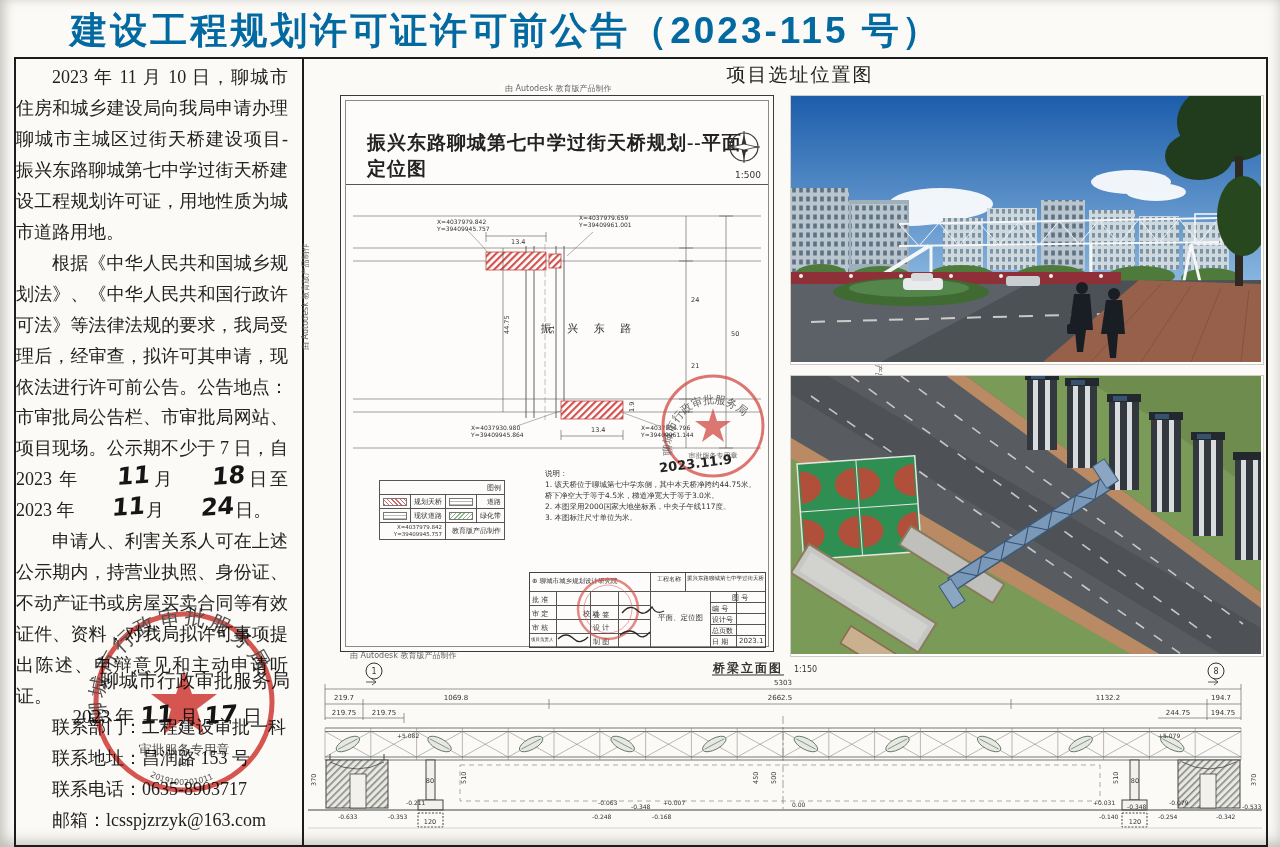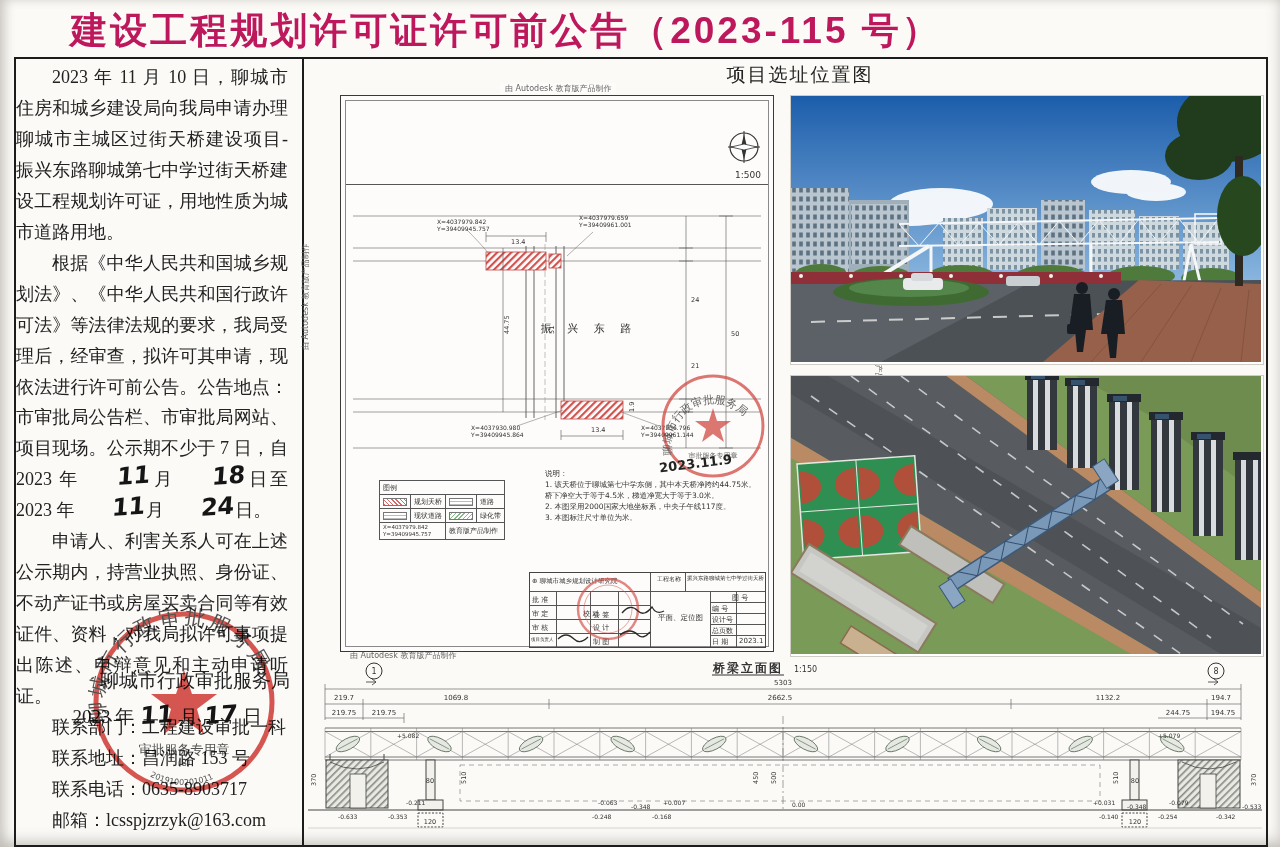--- a/index.html
+++ b/index.html
@@ -1,20 +1,20 @@
 <!DOCTYPE html>
 <html><head>
 <meta charset="utf-8">
 <style>
   html,body{margin:0;padding:0;}
   body{width:1280px;height:847px;background:#dedcd6;font-family:"Liberation Serif",serif;}
   .page{position:absolute;left:0;top:0;width:1280px;height:847px;background:#fbfaf7;overflow:hidden;
         box-shadow:inset 0 -6px 14px rgba(120,115,105,.35), inset 6px 0 10px rgba(120,115,105,.18);}
   .doc-title{position:absolute;left:0;top:6px;width:1012px;text-align:center;font-family:"Liberation Sans",sans-serif;
-        font-weight:900;font-size:37px;letter-spacing:3px;color:#be185d;}
+        font-weight:900;font-size:37px;letter-spacing:3px;color:#0369a1;}
   .frame{position:absolute;left:14px;top:57px;width:1250px;height:786px;border:2px solid #1c1c1c;}
   .vdivider{position:absolute;left:302px;top:57px;width:0;height:788px;border-left:2px solid #1c1c1c;}
 
   
   .notice{position:absolute;left:16px;top:62px;width:272px;color:#222;font-size:18px;line-height:1.72;text-align:justify;}
   .notice p{margin:0;text-indent:2em;}
   .hw{font-family:"DejaVu Sans",sans-serif;font-weight:900;font-size:24px;line-height:0;display:inline-block;
       transform:rotate(-4deg) skewX(-8deg);color:#151515;padding:0 1px;}
   .contact{margin:0;text-indent:2em;}
   .sign-block{position:absolute;left:30px;top:668px;width:260px;font-size:19px;color:#222;text-align:right;}
@@ -32,21 +32,21 @@
   .plan-title{position:absolute;left:26px;top:34px;font-size:19px;font-weight:700;letter-spacing:1px;color:#222;}
   .plan-scale{position:absolute;right:12px;top:74px;font-size:9px;color:#333;font-family:"DejaVu Sans",sans-serif;}
   .compass{position:absolute;right:12px;top:34px;}
   .plan-hr{position:absolute;left:5px;right:5px;top:88px;border-top:1.2px solid #555;}
   .plan-svg{position:absolute;inset:0;width:432px;height:555px;}
   svg text{font-family:"DejaVu Sans",sans-serif;fill:#333;}
   .plan-notes{position:absolute;left:204px;top:372px;width:222px;font-size:7.5px;line-height:11px;color:#333;
       font-family:"DejaVu Sans",sans-serif;}
   .legend{position:absolute;left:38px;top:384px;border-collapse:collapse;font-size:7px;color:#333;
       font-family:"DejaVu Sans",sans-serif;}
-  .legend td{border:1px solid #555;padding:1px 3px;height:11px;text-align:left;}
+  .legend td{border:1px solid #555;padding:1px 3px;height:11px;text-align:right;}
   .sw{display:inline-block;width:22px;height:6px;border:.5px solid #777;vertical-align:middle;}
   .sw.red{background:repeating-linear-gradient(45deg,#d66,#d66 1px,#fff 1px,#fff 3px);}
   .sw.grey{background:repeating-linear-gradient(0deg,#bbb,#bbb 1px,#fff 1px,#fff 3px);}
   .sw.green{background:repeating-linear-gradient(-45deg,#8b8,#8b8 1px,#fff 1px,#fff 3px);}
   .coordcell{font-size:5.5px;line-height:7px;}
   .tb{position:absolute;left:188px;top:476px;width:235px;height:74px;border:1.2px solid #444;
       font-family:"DejaVu Sans",sans-serif;font-size:7px;color:#333;}
   .tb .cell{position:absolute;overflow:hidden;white-space:nowrap;}
   .tb-line{position:absolute;background:#555;}
   .hw-date{position:absolute;left:318px;top:360px;font-family:"DejaVu Sans",sans-serif;font-weight:700;
@@ -100,20 +100,21 @@
     <path id="sealArcB" d="M 46,158 A 70,70 0 0 0 146,158" fill="none"></path>
     <text font-size="8" fill="#d23a34"><textPath href="#sealArcB" startOffset="18%">2019100201011</textPath></text>
   </svg>
 
   <div class="autodesk top">由 Autodesk 教育版产品制作</div>
   <div class="autodesk bottom">由 Autodesk 教育版产品制作</div>
   <div class="autodesk vleft">由 Autodesk 教育版产品制作</div>
   <div class="autodesk vright">由 Autodesk 教育版产品制作</div>
 
   <div class="plan-panel">
+    <div class="plan-title">振兴东路聊城第七中学过街天桥规划--平面、定位图</div>
     <svg class="compass" width="34" height="34" viewBox="0 0 34 34">
       <circle cx="17" cy="17" r="14" fill="none" stroke="#333" stroke-width="1.2"></circle>
       <line x1="17" y1="1" x2="17" y2="33" stroke="#333" stroke-width="1"></line>
       <line x1="1" y1="17" x2="33" y2="17" stroke="#333" stroke-width="1"></line>
       <polygon points="17,4 20,17 17,30 14,17" fill="#333"></polygon>
       <polygon points="4,17 17,14 30,17 17,20" fill="#fff" stroke="#333" stroke-width="0.8"></polygon>
     </svg>
     <div class="plan-scale">1:500</div>
     <div class="plan-hr"></div>
 

